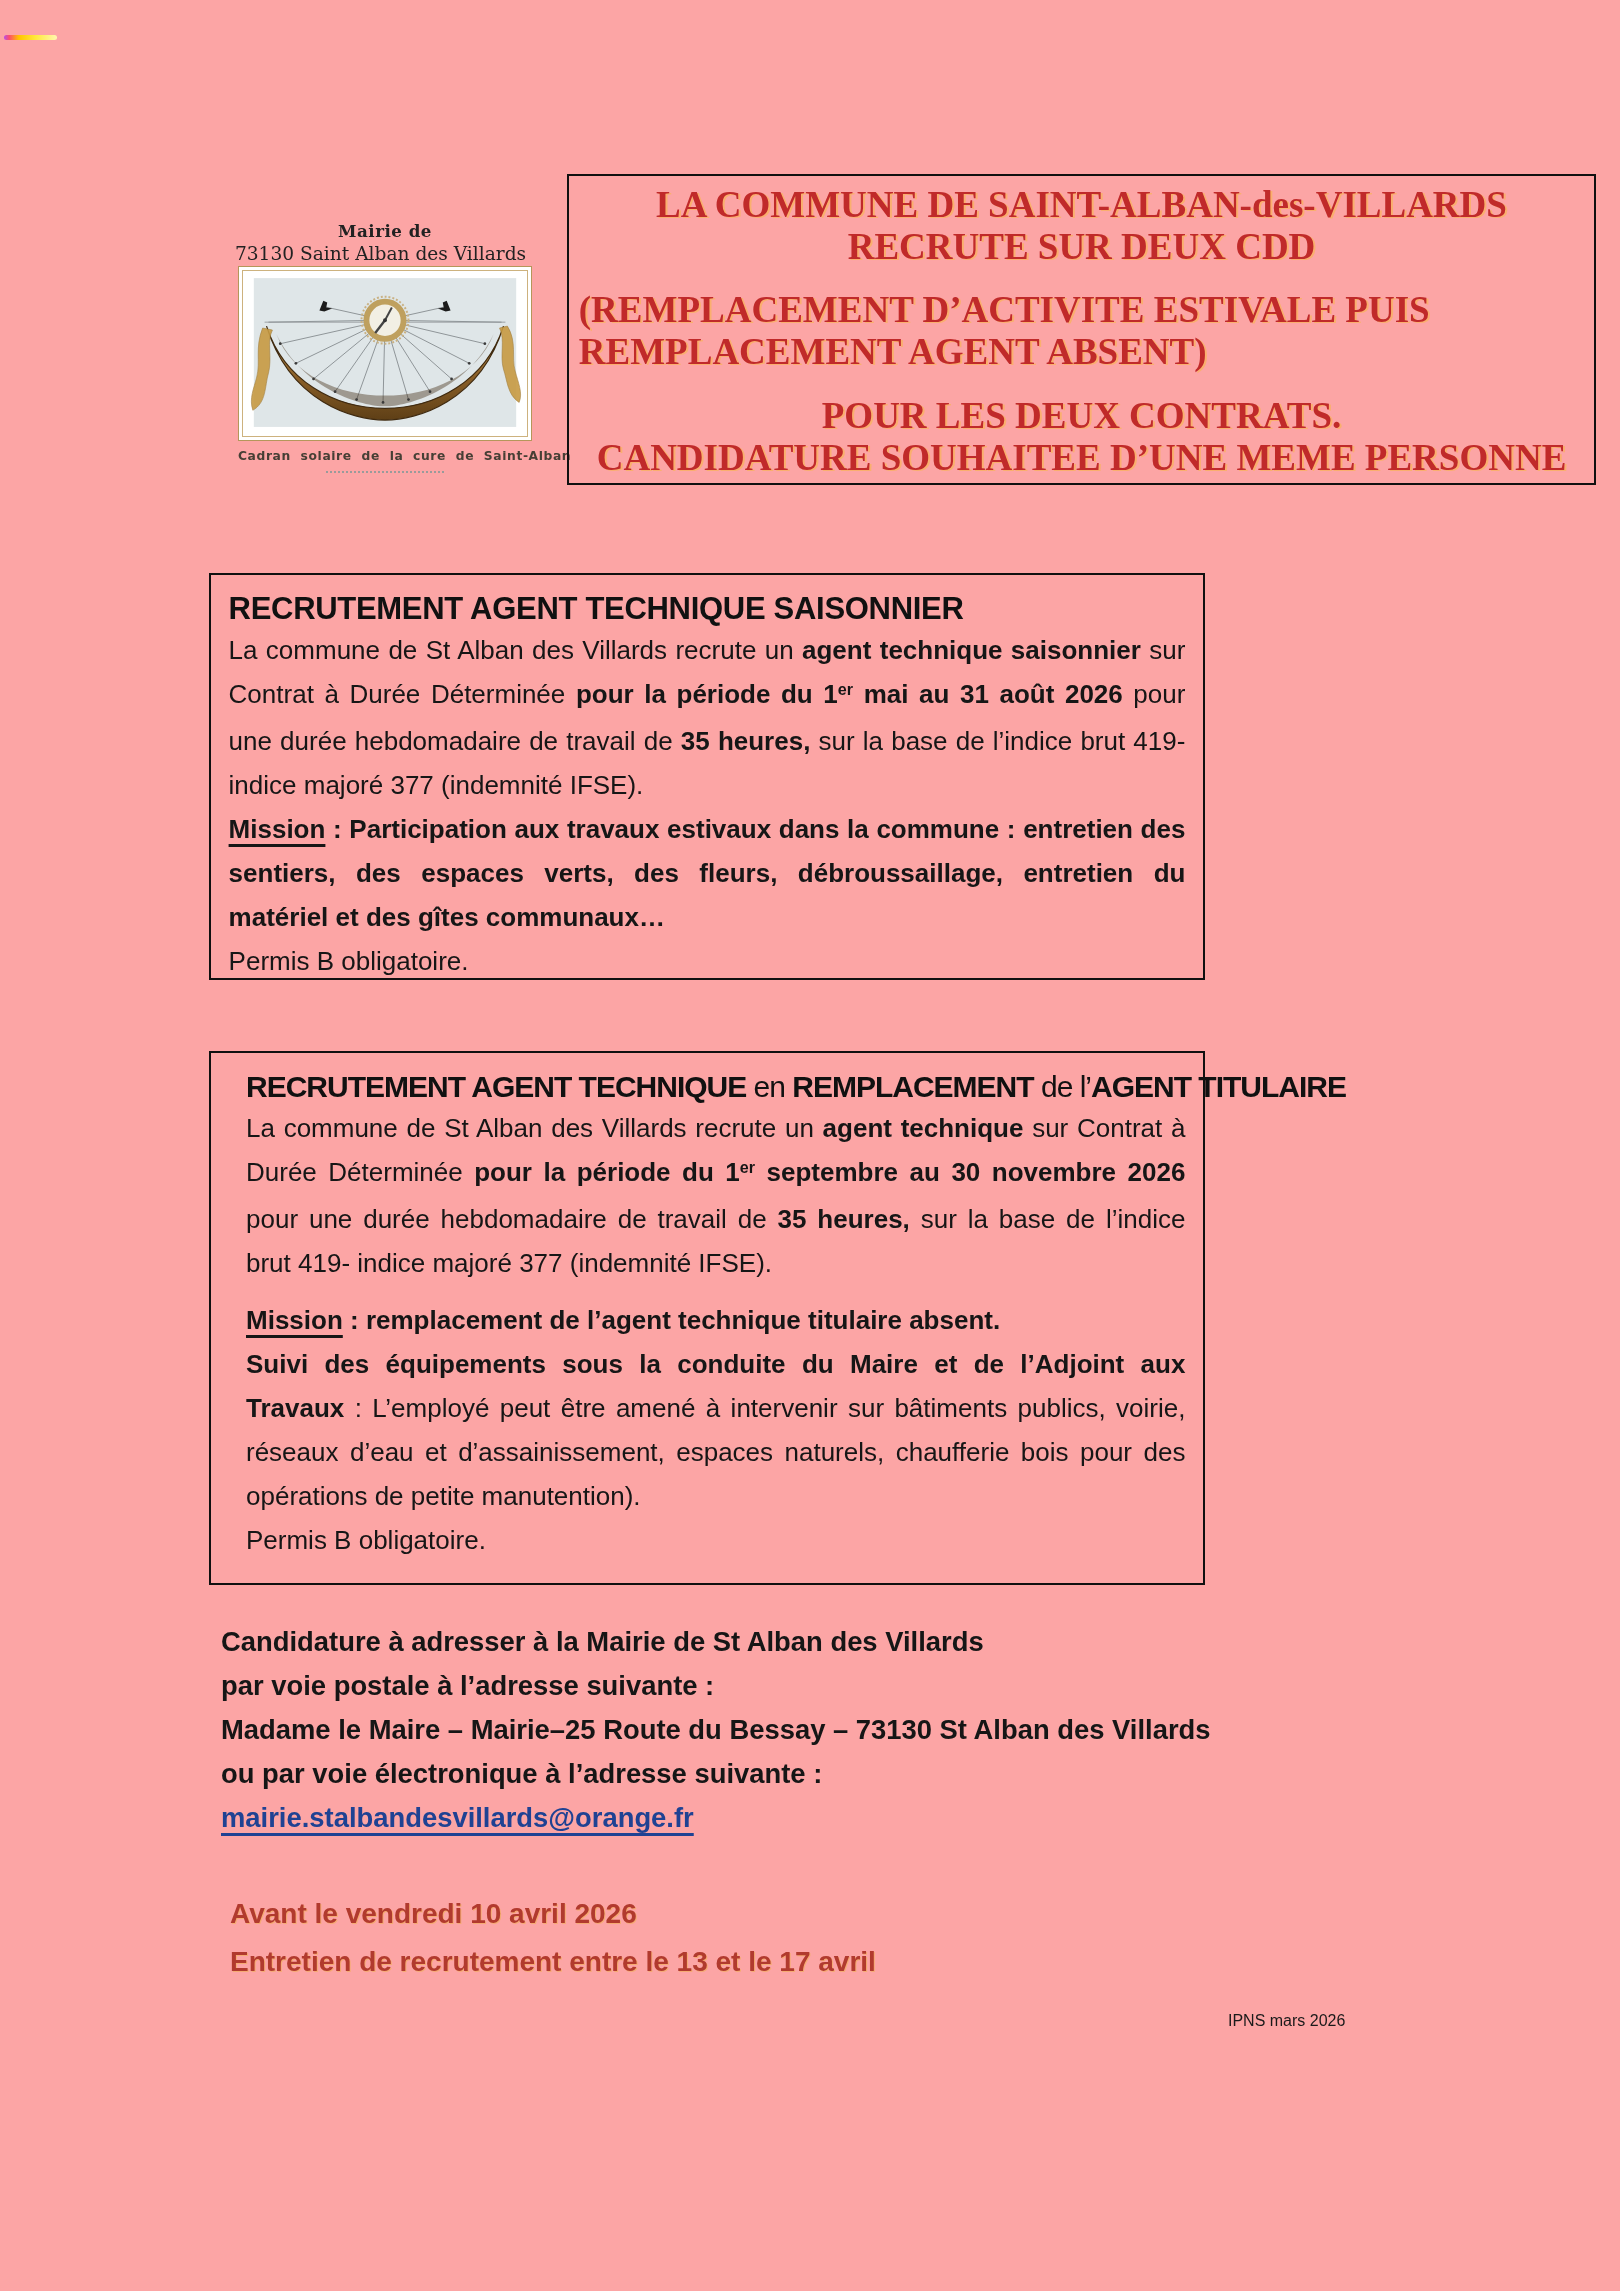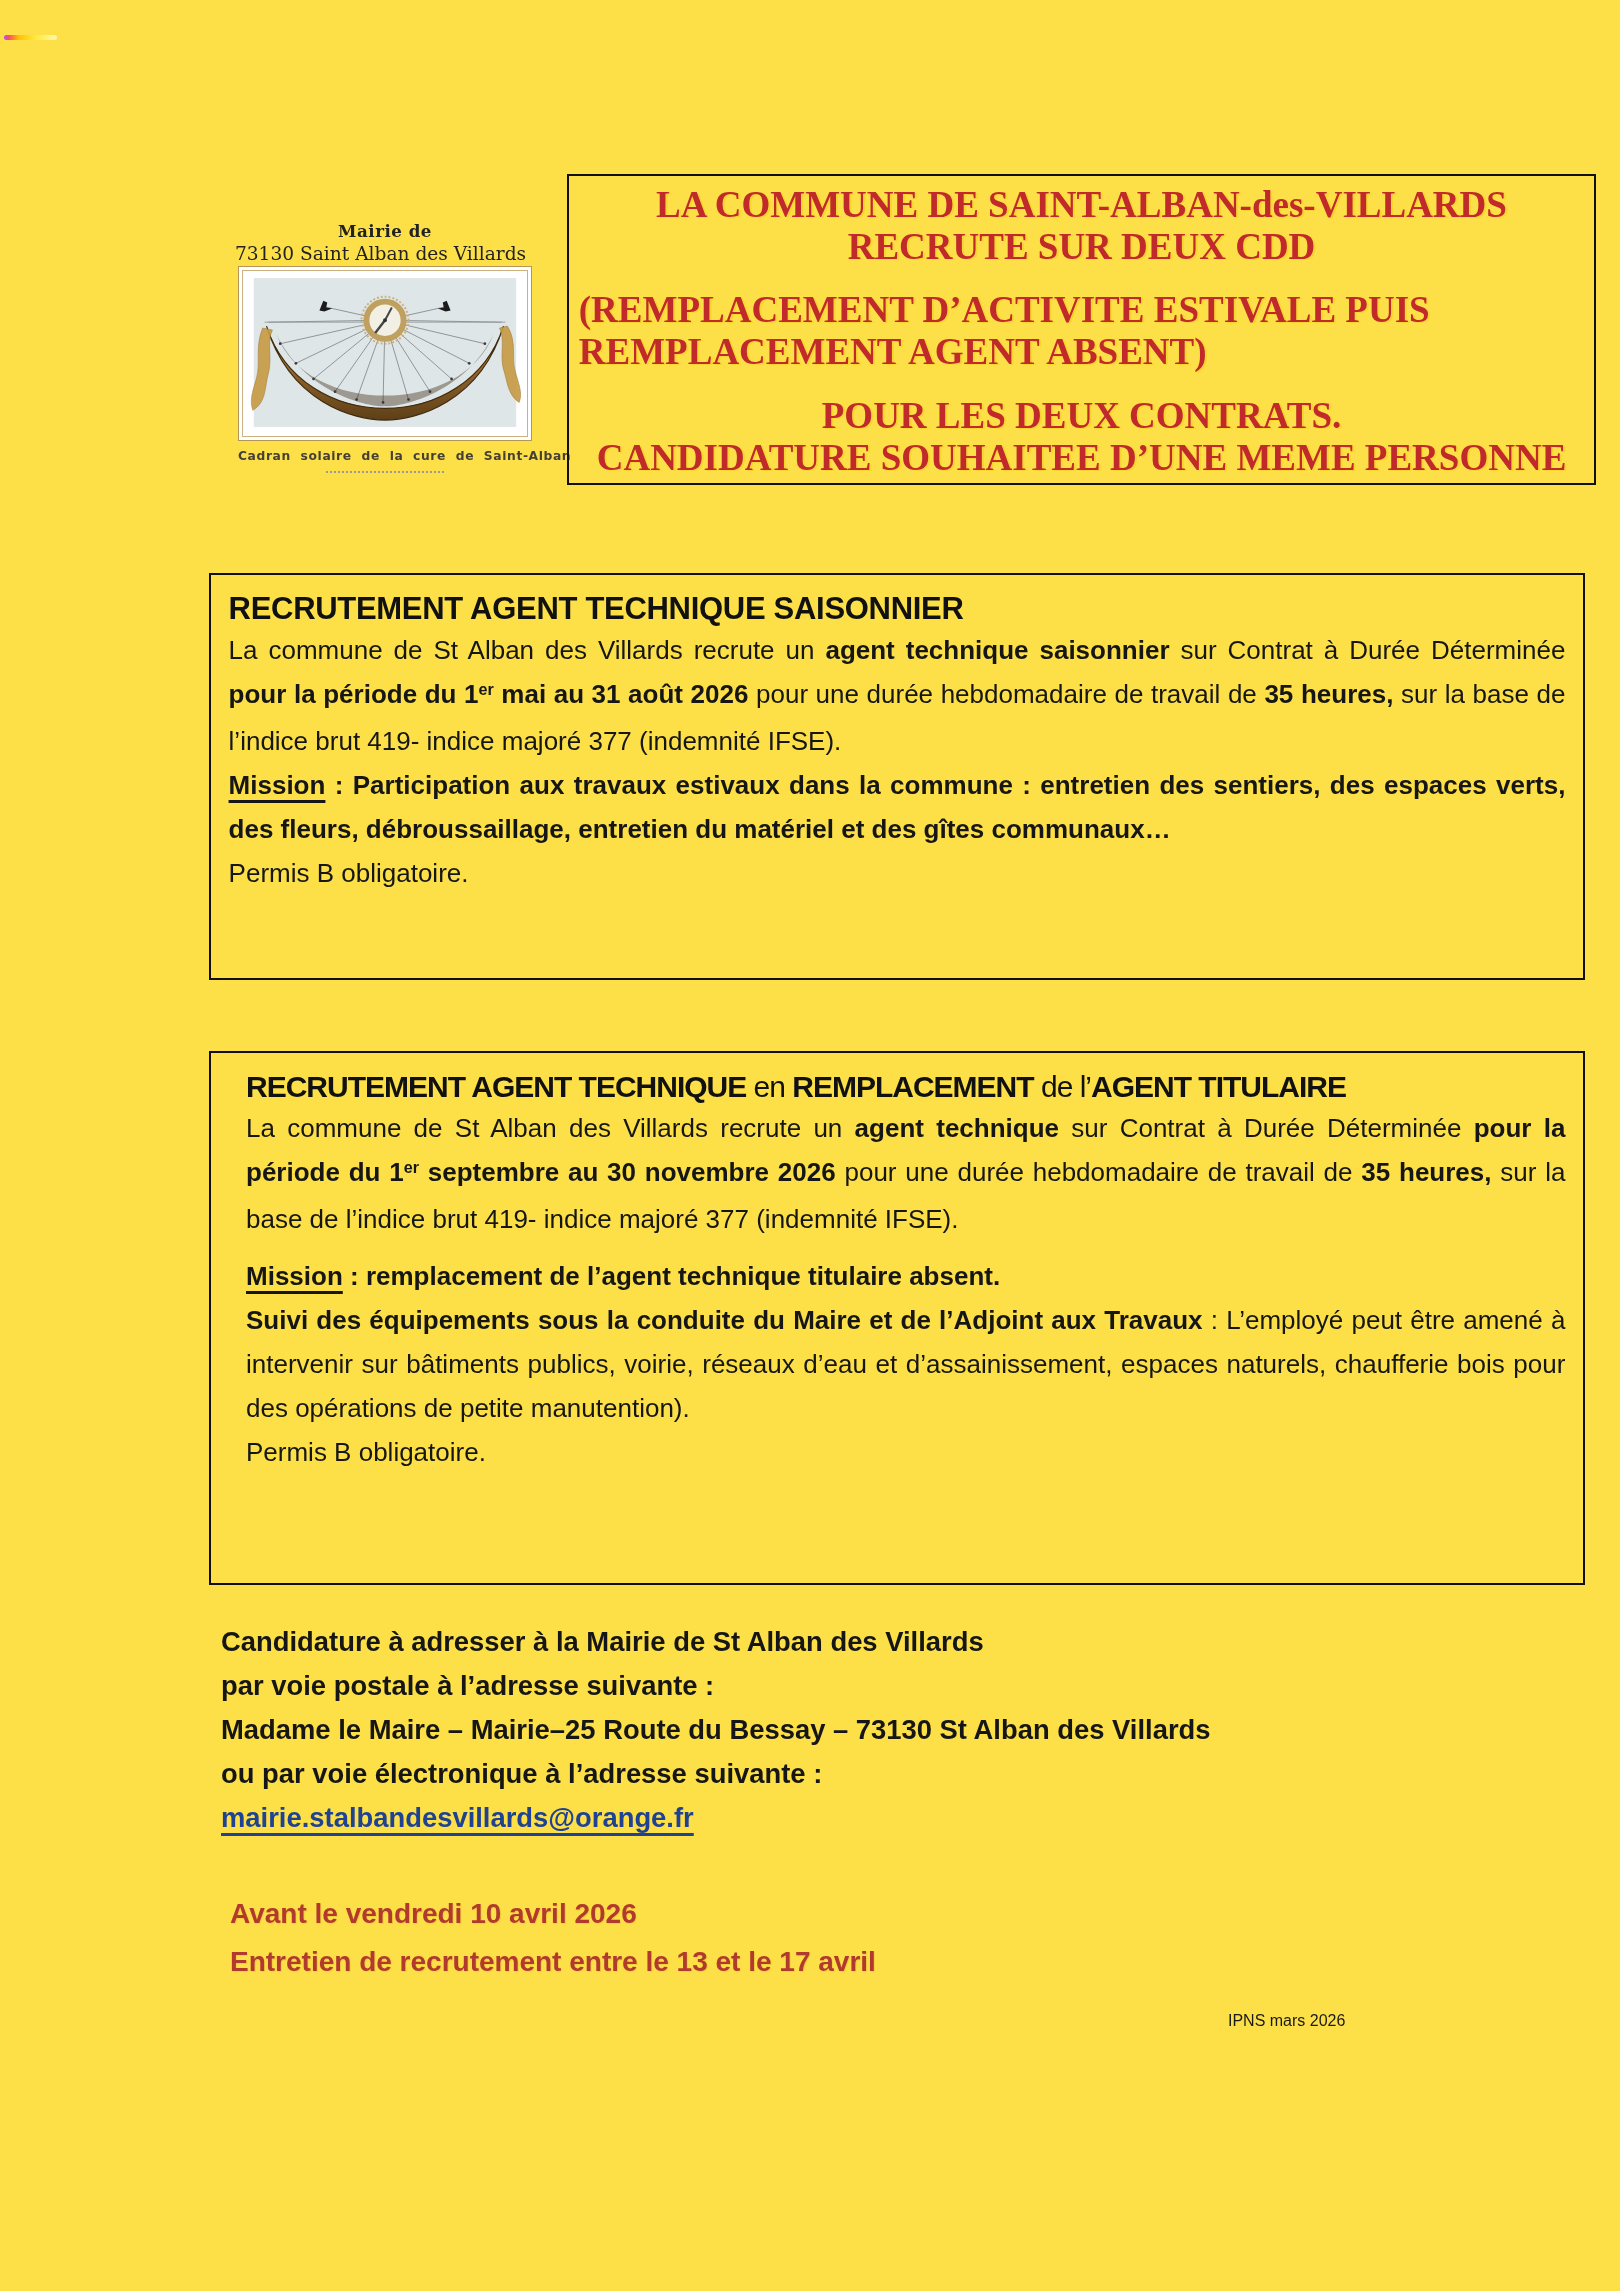--- a/index.html
+++ b/index.html
@@ -1,17 +1,17 @@
 <!DOCTYPE html>
 <html><head>
 <meta charset="utf-8">
 <style>
   html,body{margin:0;padding:0;background:#ffffff;}
   .page{
-    position:relative;width:1620px;height:2292px;background:#fde047;
+    position:relative;width:1620px;height:2292px;background:#fca5a5;
     font-family:"Liberation Sans",sans-serif;color:#1a1a1a;overflow:hidden;
   }
   
   .streak{
     position:absolute;left:3.9px;top:35px;width:53px;height:4.9px;border-radius:2.9px;
     background:linear-gradient(90deg,#b750e8 0%,#ff4d6a 10%,#ffc400 28%,#ffe93d 60%,#fff7b0 100%);
   }
 
   
   .logo{position:absolute;left:238px;top:222px;width:294px;text-align:center;color:#222;}
@@ -30,21 +30,21 @@
     border:2.9px solid #101010;padding:7.8px 9.8px;
     font-family:"Liberation Serif",serif;font-weight:700;font-size:37px;line-height:42px;
     color:#c02a2a;text-shadow:2px 1px 0 rgba(245,195,10,.35);
   }
   .hb-c{text-align:center;}
   .hb-l{text-align:left;margin-top:21.6px;}
   .hb-n{text-align:center;margin-top:21.6px;}
 
   
   .box{
-    position:absolute;left:209px;width:1376px;box-sizing:border-box;
+    position:absolute;left:209px;width:996px;box-sizing:border-box;
     border:2.9px solid #101010;padding:13.7px 17.6px;
     font-size:26px;line-height:44px;color:#161616;
   }
   .box h2{margin:0;font-weight:700;white-space:nowrap;color:#111;}
   #box1{top:573px;height:407px;}
   #box1 h2{font-size:31px;line-height:39px;letter-spacing:-0.3px;}
   #box2{top:1051px;height:534px;padding-left:35px;}
   #box2 h2{font-size:30px;line-height:39px;letter-spacing:-1px;}
   .box p{margin:0;text-align:justify;}
   .para1{margin-top:35px;}

